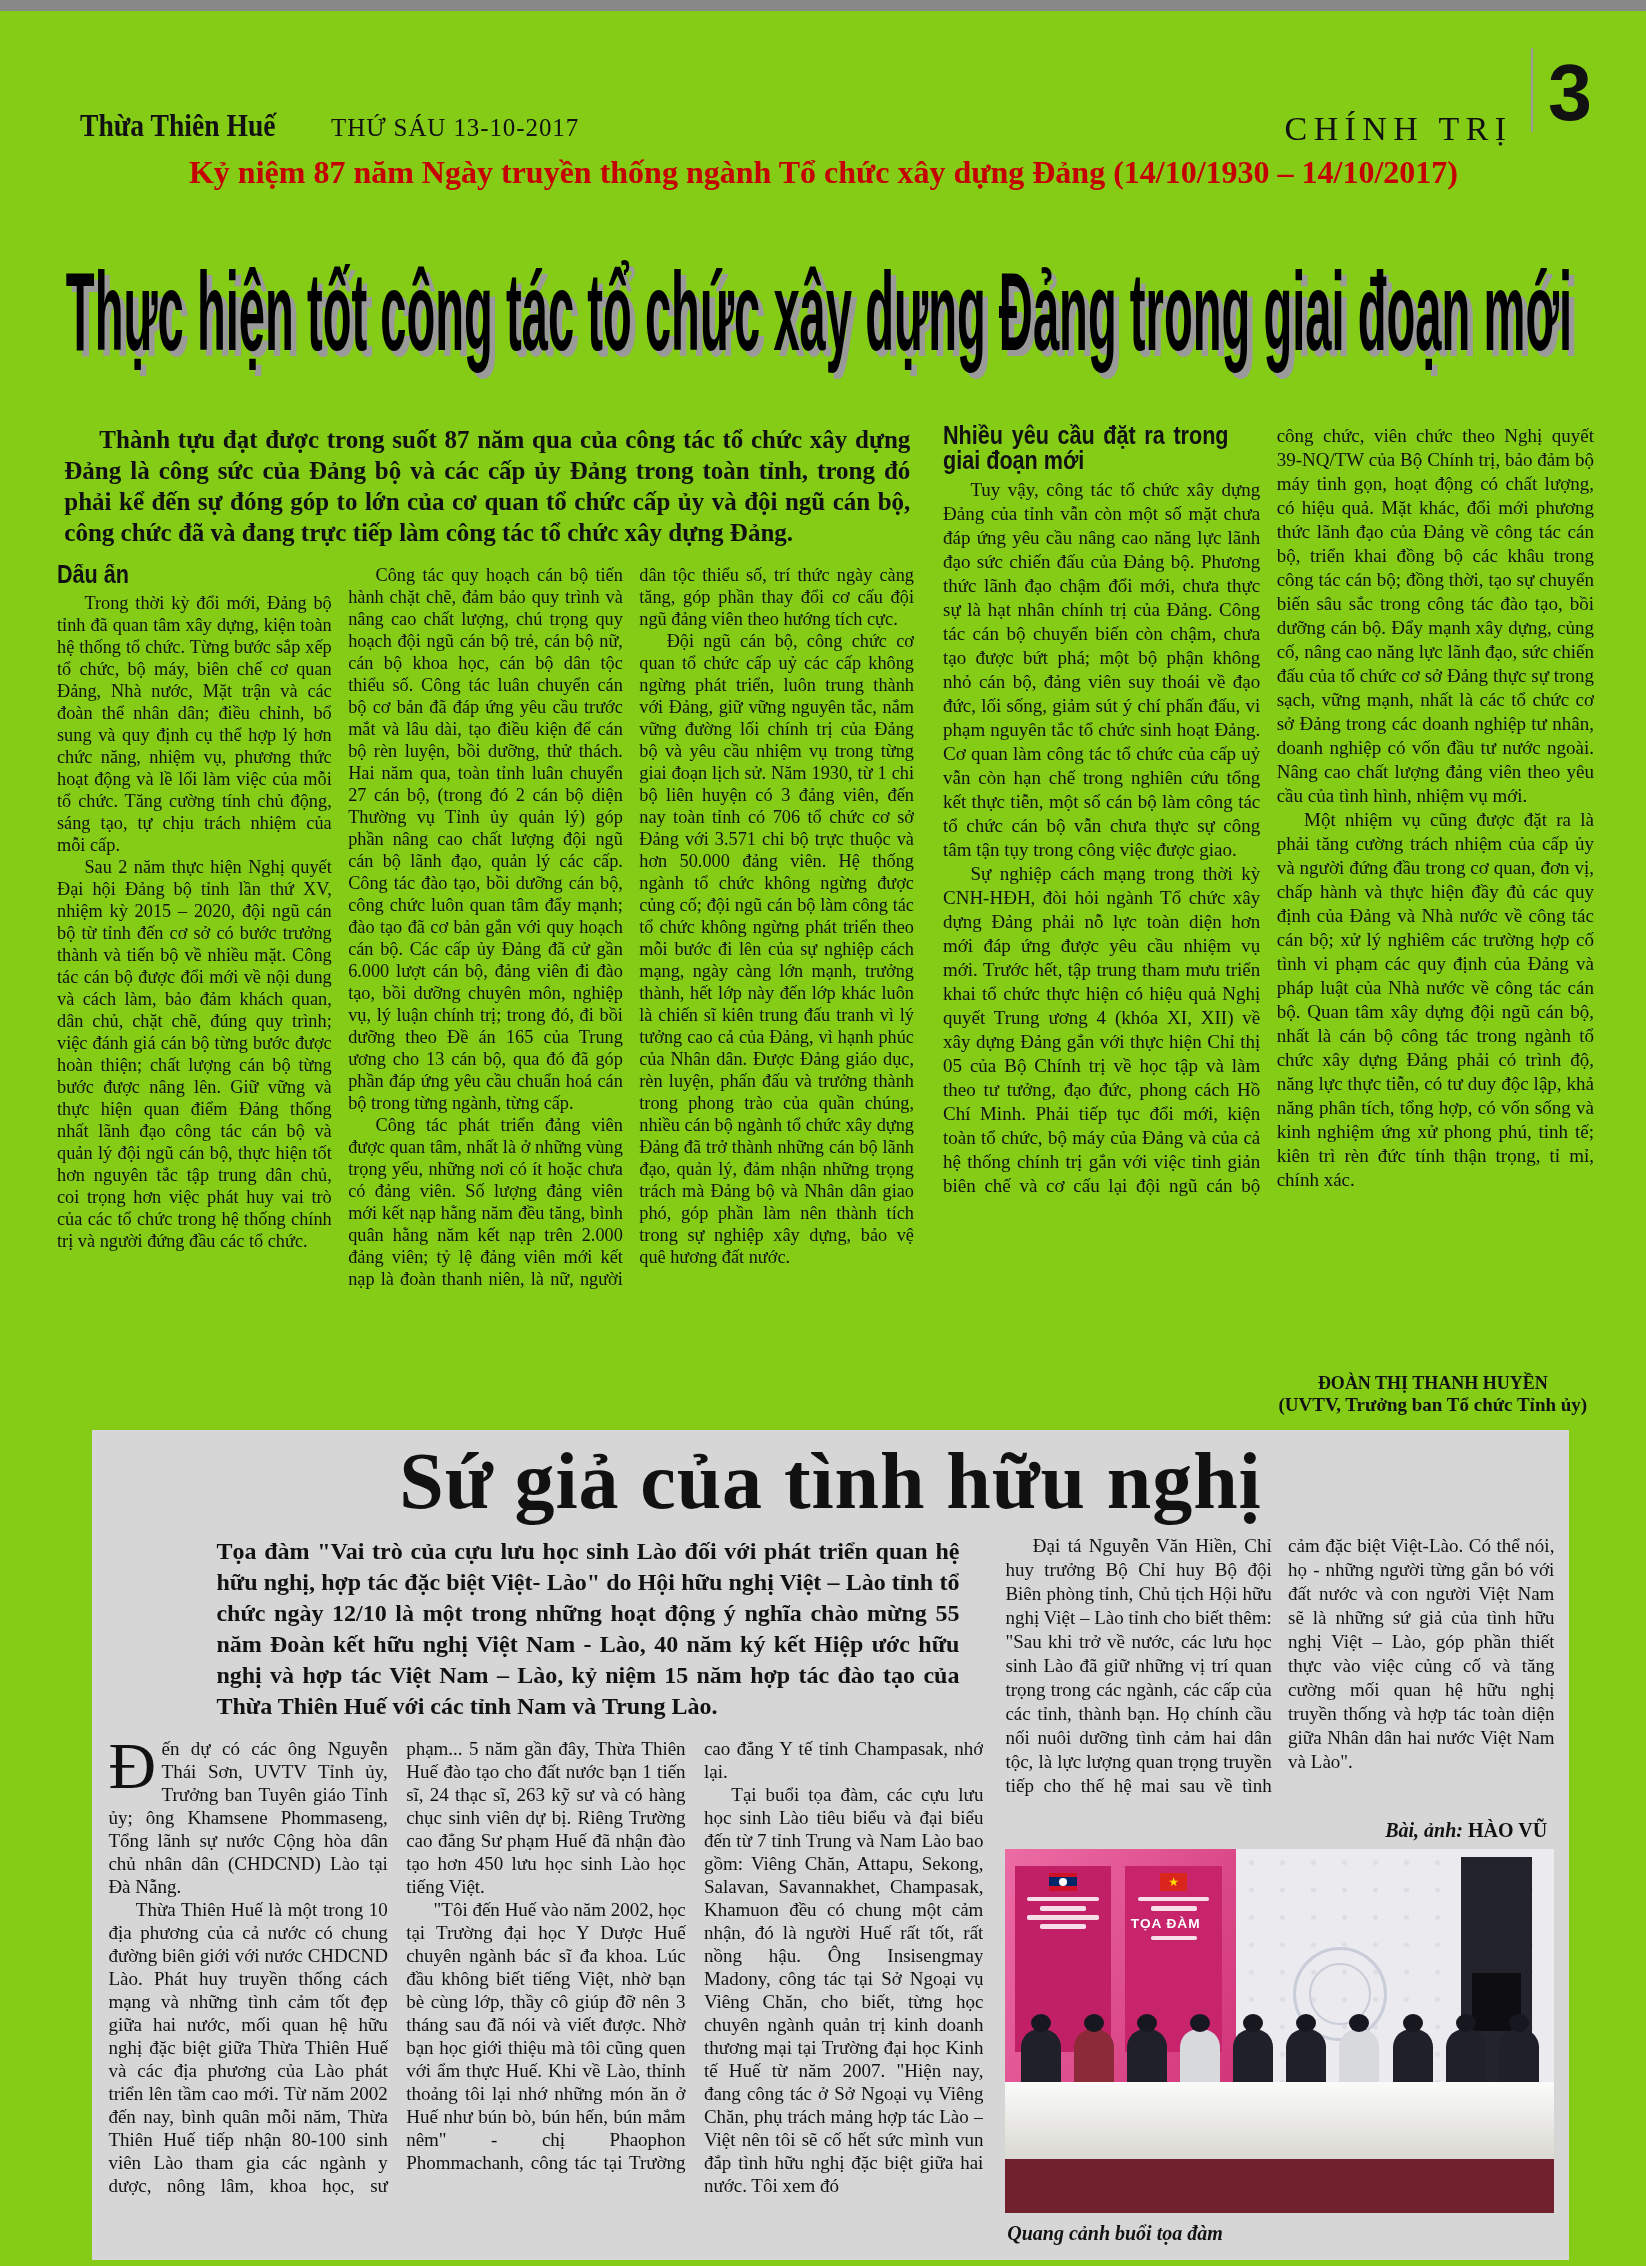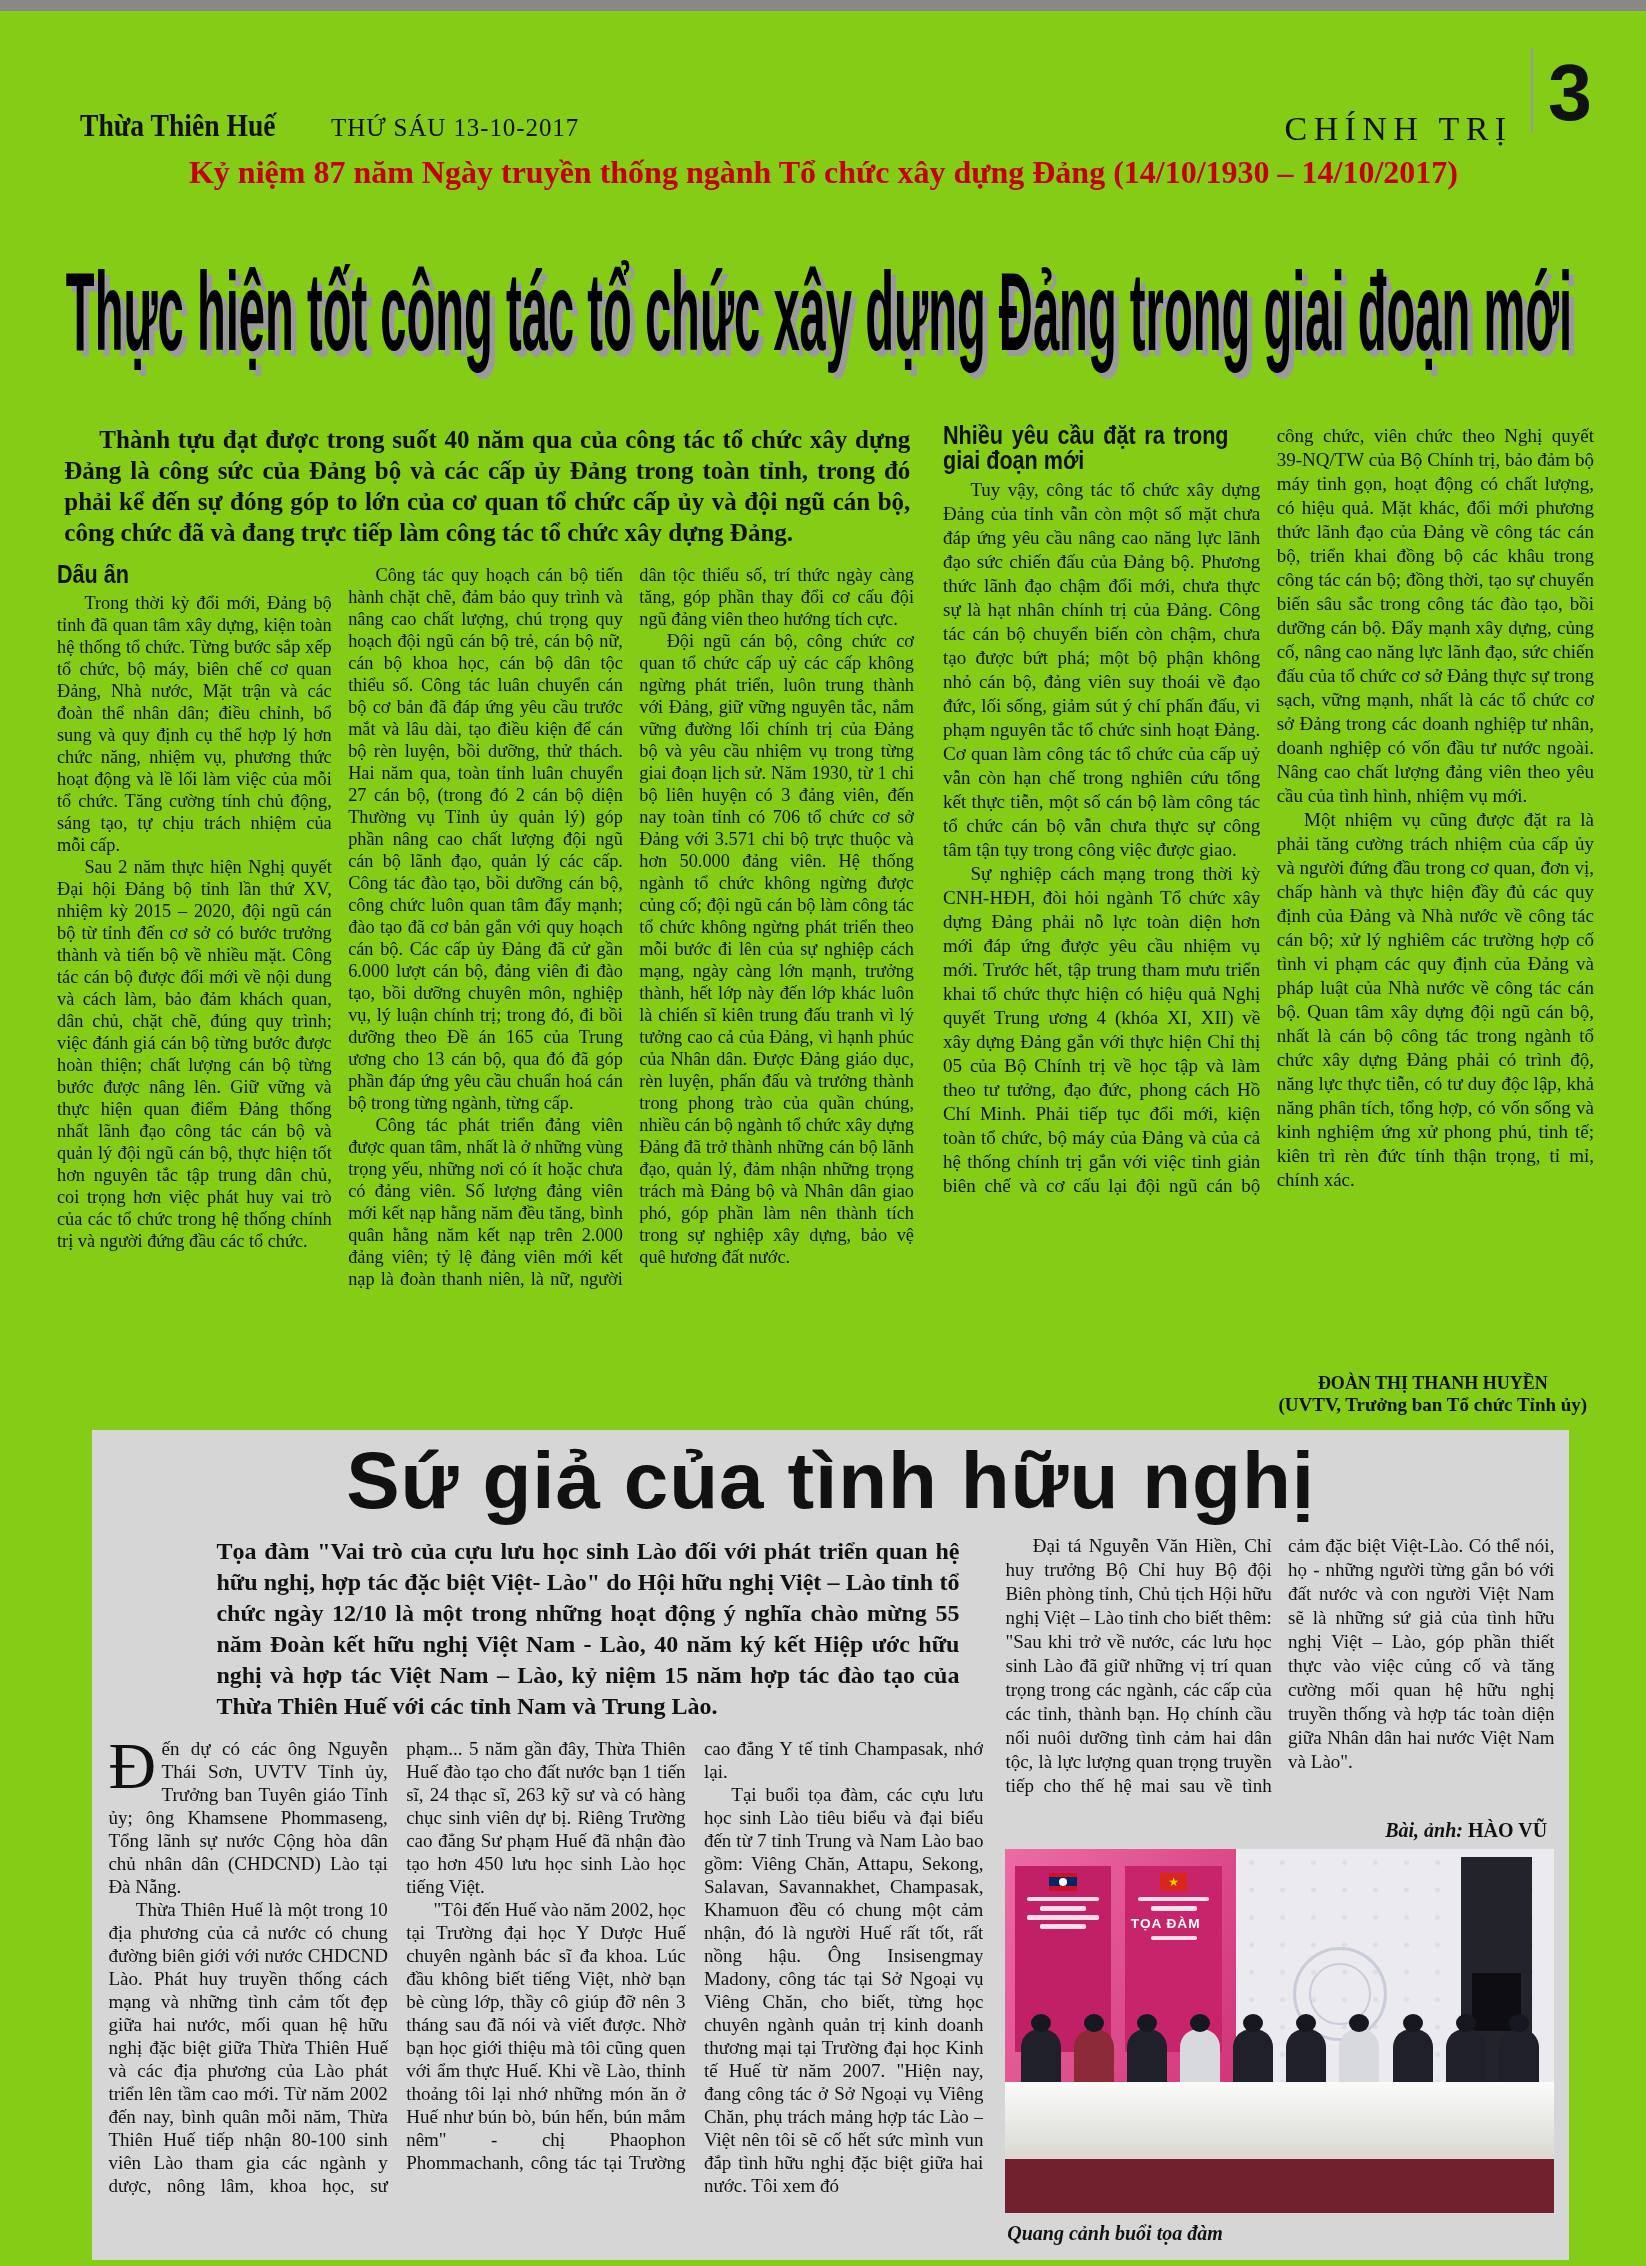--- a/index.html
+++ b/index.html
@@ -34,21 +34,21 @@
   .a1-right{flex:1;position:relative;height:992px;}
   .a1-cols2{column-count:2;column-gap:16.4px;height:925px;font-size:19px;line-height:24px;
             text-align:justify;overflow:hidden;}
   .a1-author{position:absolute;right:3.7px;bottom:0;width:315px;text-align:center;}
   .a1-author .name{font-weight:bold;font-size:18px;}
   .a1-author .title{font-weight:bold;font-size:19px;}
 
   
   .a2-box{position:absolute;top:1419px;left:92px;width:1477px;height:830px;background:#d6d6d6;
           overflow:hidden;}
-  .headline2{margin:7.3px 0 1.8px 0;text-align:center;font-family:Liberation Sans, sans-serif;
+  .headline2{margin:7.3px 0 1.8px 0;text-align:center;font-family:Liberation Serif, serif;
              font-weight:bold;font-size:80px;line-height:1.1;letter-spacing:0.9px;}
   .a2-body{display:flex;gap:22px;padding:7.3px 14.6px 0 16.4px;}
   .a2-left{width:875px;}
   .a2-lead{font-weight:bold;font-size:24px;line-height:31px;text-align:justify;
            margin:1.8px 24px 14.6px 108px;}
   .a2-cols3{column-count:3;column-gap:18.3px;height:504px;font-size:19px;line-height:23px;
             text-align:justify;overflow:hidden;}
   .a2-cols3 p.first{text-indent:0;}
   .dropcap{float:left;font-size:66px;line-height:51px;padding:3.7px 5.5px 0 0;font-weight:normal;}
   .a2-right{flex:1;display:flex;flex-direction:column;}
@@ -113,21 +113,21 @@
 
   <div class="headline1-wrap">
     <svg width="1537" height="155" viewBox="0 0 1682 170">
       <text x="16" y="140" font-size="122" font-weight="bold" font-family="Liberation Sans, sans-serif" fill="#9a9a9a" textLength="1652" lengthAdjust="spacingAndGlyphs">Thực hiện tốt công tác tổ chức xây dựng Đảng trong giai đoạn mới</text>
       <text x="10" y="134" font-size="122" font-weight="bold" font-family="Liberation Sans, sans-serif" fill="#000000" textLength="1652" lengthAdjust="spacingAndGlyphs">Thực hiện tốt công tác tổ chức xây dựng Đảng trong giai đoạn mới</text>
     </svg>
   </div>
 
   <div class="a1-body">
     <div class="a1-left">
-      <div class="a1-lead">Thành tựu đạt được trong suốt 40 năm qua của công tác tổ chức xây dựng Đảng là công sức của Đảng bộ và các cấp ủy Đảng trong toàn tỉnh, trong đó phải kể đến sự đóng góp to lớn của cơ quan tổ chức cấp ủy và đội ngũ cán bộ, công chức đã và đang trực tiếp làm công tác tổ chức xây dựng Đảng.</div>
+      <div class="a1-lead">Thành tựu đạt được trong suốt 87 năm qua của công tác tổ chức xây dựng Đảng là công sức của Đảng bộ và các cấp ủy Đảng trong toàn tỉnh, trong đó phải kể đến sự đóng góp to lớn của cơ quan tổ chức cấp ủy và đội ngũ cán bộ, công chức đã và đang trực tiếp làm công tác tổ chức xây dựng Đảng.</div>
       <div class="a1-cols3">
         <h3 class="colheading">Dấu ấn</h3>
         <p>Trong thời kỳ đổi mới, Đảng bộ tỉnh đã quan tâm xây dựng, kiện toàn hệ thống tổ chức. Từng bước sắp xếp tổ chức, bộ máy, biên chế cơ quan Đảng, Nhà nước, Mặt trận và các đoàn thể nhân dân; điều chỉnh, bổ sung và quy định cụ thể hợp lý hơn chức năng, nhiệm vụ, phương thức hoạt động và lề lối làm việc của mỗi tổ chức. Tăng cường tính chủ động, sáng tạo, tự chịu trách nhiệm của mỗi cấp.</p>
         <p>Sau 2 năm thực hiện Nghị quyết Đại hội Đảng bộ tỉnh lần thứ XV, nhiệm kỳ 2015 – 2020, đội ngũ cán bộ từ tỉnh đến cơ sở có bước trưởng thành và tiến bộ về nhiều mặt. Công tác cán bộ được đổi mới về nội dung và cách làm, bảo đảm khách quan, dân chủ, chặt chẽ, đúng quy trình; việc đánh giá cán bộ từng bước được hoàn thiện; chất lượng cán bộ từng bước được nâng lên. Giữ vững và thực hiện quan điểm Đảng thống nhất lãnh đạo công tác cán bộ và quản lý đội ngũ cán bộ, thực hiện tốt hơn nguyên tắc tập trung dân chủ, coi trọng hơn việc phát huy vai trò của các tổ chức trong hệ thống chính trị và người đứng đầu các tổ chức.</p>
         <p>Công tác quy hoạch cán bộ tiến hành chặt chẽ, đảm bảo quy trình và nâng cao chất lượng, chú trọng quy hoạch đội ngũ cán bộ trẻ, cán bộ nữ, cán bộ khoa học, cán bộ dân tộc thiểu số. Công tác luân chuyển cán bộ cơ bản đã đáp ứng yêu cầu trước mắt và lâu dài, tạo điều kiện để cán bộ rèn luyện, bồi dưỡng, thử thách. Hai năm qua, toàn tỉnh luân chuyển 27 cán bộ, (trong đó 2 cán bộ diện Thường vụ Tỉnh ủy quản lý) góp phần nâng cao chất lượng đội ngũ cán bộ lãnh đạo, quản lý các cấp. Công tác đào tạo, bồi dưỡng cán bộ, công chức luôn quan tâm đẩy mạnh; đào tạo đã cơ bản gắn với quy hoạch cán bộ. Các cấp ủy Đảng đã cử gần 6.000 lượt cán bộ, đảng viên đi đào tạo, bồi dưỡng chuyên môn, nghiệp vụ, lý luận chính trị; trong đó, đi bồi dưỡng theo Đề án 165 của Trung ương cho 13 cán bộ, qua đó đã góp phần đáp ứng yêu cầu chuẩn hoá cán bộ trong từng ngành, từng cấp.</p>
         <p>Công tác phát triển đảng viên được quan tâm, nhất là ở những vùng trọng yếu, những nơi có ít hoặc chưa có đảng viên. Số lượng đảng viên mới kết nạp hằng năm đều tăng, bình quân hằng năm kết nạp trên 2.000 đảng viên; tỷ lệ đảng viên mới kết nạp là đoàn thanh niên, là nữ, người dân tộc thiểu số, trí thức ngày càng tăng, góp phần thay đổi cơ cấu đội ngũ đảng viên theo hướng tích cực.</p>
         <p>Đội ngũ cán bộ, công chức cơ quan tổ chức cấp uỷ các cấp không ngừng phát triển, luôn trung thành với Đảng, giữ vững nguyên tắc, nắm vững đường lối chính trị của Đảng bộ và yêu cầu nhiệm vụ trong từng giai đoạn lịch sử. Năm 1930, từ 1 chi bộ liên huyện có 3 đảng viên, đến nay toàn tỉnh có 706 tổ chức cơ sở Đảng với 3.571 chi bộ trực thuộc và hơn 50.000 đảng viên. Hệ thống ngành tổ chức không ngừng được củng cố; đội ngũ cán bộ làm công tác tổ chức không ngừng phát triển theo mỗi bước đi lên của sự nghiệp cách mạng, ngày càng lớn mạnh, trưởng thành, hết lớp này đến lớp khác luôn là chiến sĩ kiên trung đấu tranh vì lý tưởng cao cả của Đảng, vì hạnh phúc của Nhân dân. Được Đảng giáo dục, rèn luyện, phấn đấu và trưởng thành trong phong trào của quần chúng, nhiều cán bộ ngành tổ chức xây dựng Đảng đã trở thành những cán bộ lãnh đạo, quản lý, đảm nhận những trọng trách mà Đảng bộ và Nhân dân giao phó, góp phần làm nên thành tích trong sự nghiệp xây dựng, bảo vệ quê hương đất nước.</p>
       </div>
     </div>
     <div class="a1-right">

